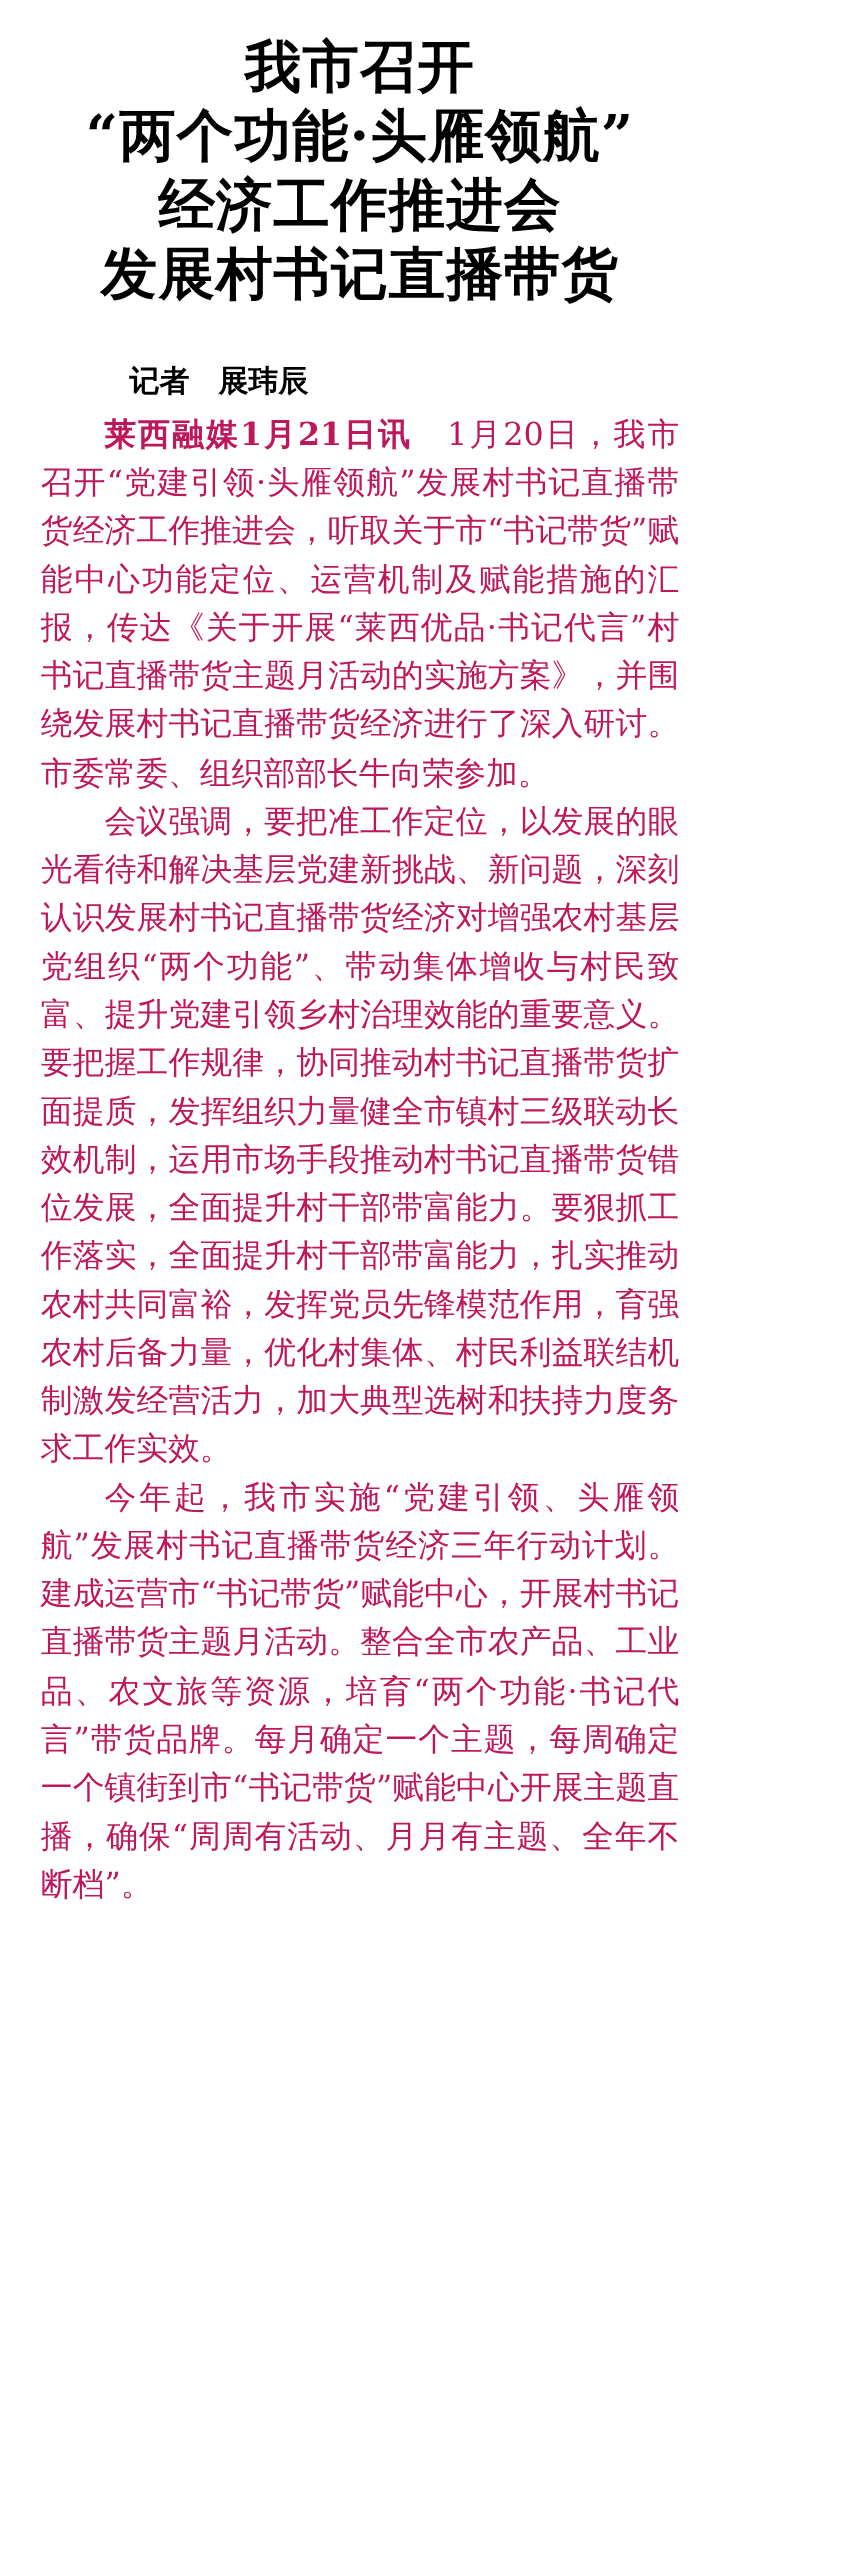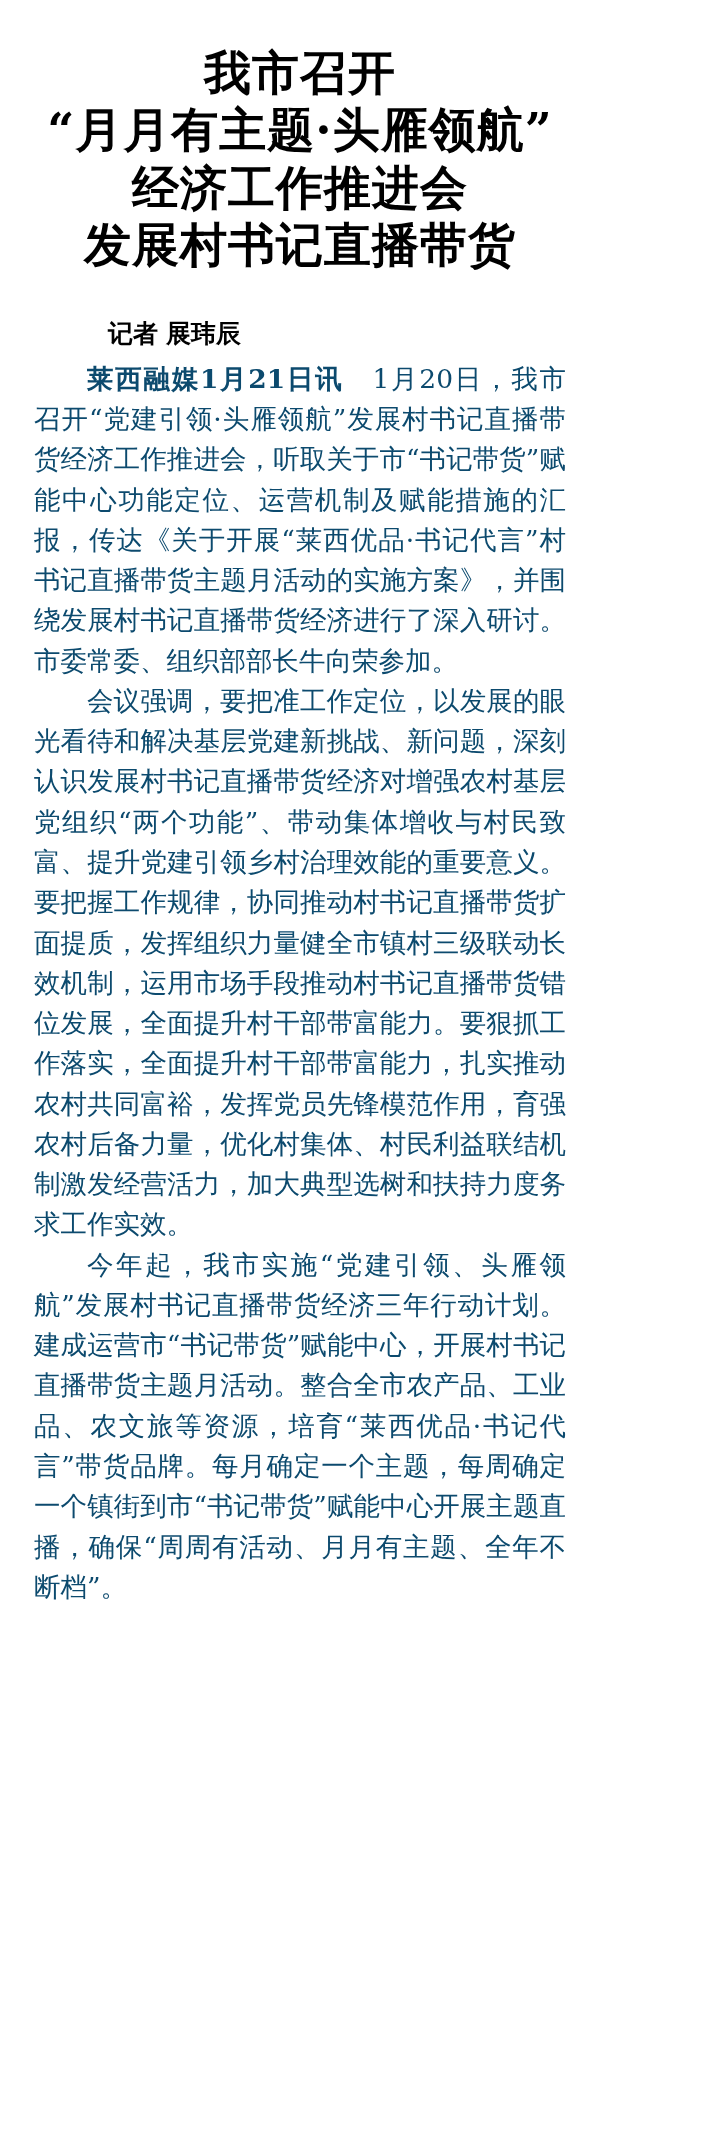--- a/index.html
+++ b/index.html
@@ -10,21 +10,21 @@
   body {
     width: 712px;
     min-height: 2132px;
     font-family: "DejaVu Serif", "Liberation Serif", serif;
     color: #000000;
   }
   .page {
     width: 600px;
     min-height: 2132px;
     box-sizing: border-box;
-    padding: 36px 34px 20px 34px;
+    padding: 20px 34px 20px 34px;
     background: #ffffff;
   }
 
   
   .headline {
     text-align: center;
     font-family: "DejaVu Serif", "Liberation Serif", serif;
     font-weight: bold;
     font-size: 47px;
     line-height: 1.22;
@@ -44,59 +44,59 @@
     padding-left: 74px;
     font-size: 25px;
     line-height: 1.5;
     color: #000;
   }
   .byline .reporter-label {
     font-weight: bold;
   }
   .byline .reporter-name {
     font-weight: bold;
-    margin-left: 8px;
+    margin-left: 24px;
   }
 
   
   .article-body {
     margin-top: 6px;
     font-size: 26.5px;
     line-height: 1.52;
     text-align: justify;
     text-justify: inter-ideograph;
-    color: #0c4a6e;
+    color: #be185d;
   }
   .article-body p {
     margin: 0;
     text-indent: 2em;
   }
   .lead-source {
     font-weight: bold;
   }
   .lead-gap {
     display: inline-block;
     width: 1.1em;
   }
 </style>
 </head>
 <body>
 
 <div class="page">
 
   <h1 class="headline">
     <span class="hl-line">我市召开</span>
-    <span class="hl-line">“月月有主题·头雁领航”</span>
+    <span class="hl-line">“两个功能·头雁领航”</span>
     <span class="hl-line">经济工作推进会</span>
     <span class="hl-line">发展村书记直播带货</span>
   </h1>
 
   <div class="byline">
     <span class="reporter-label">记者</span><span class="reporter-name">展玮辰</span>
   </div>
 
   <div class="article-body">
     <p><span class="lead-source">莱西融媒1月21日讯</span><span class="lead-gap"></span><span>1月20日，我市召开“党建引领·头雁领航”发展村书记直播带货经济工作推进会，听取关于市“书记带货”赋能中心功能定位、运营机制及赋能措施的汇报，传达《关于开展“莱西优品·书记代言”村书记直播带货主题月活动的实施方案》，并围绕发展村书记直播带货经济进行了深入研讨。市委常委、组织部部长牛向荣参加。</span></p>
     <p>会议强调，要把准工作定位，以发展的眼光看待和解决基层党建新挑战、新问题，深刻认识发展村书记直播带货经济对增强农村基层党组织“两个功能”、带动集体增收与村民致富、提升党建引领乡村治理效能的重要意义。要把握工作规律，协同推动村书记直播带货扩面提质，发挥组织力量健全市镇村三级联动长效机制，运用市场手段推动村书记直播带货错位发展，全面提升村干部带富能力。要狠抓工作落实，全面提升村干部带富能力，扎实推动农村共同富裕，发挥党员先锋模范作用，育强农村后备力量，优化村集体、村民利益联结机制激发经营活力，加大典型选树和扶持力度务求工作实效。</p>
-    <p>今年起，我市实施“党建引领、头雁领航”发展村书记直播带货经济三年行动计划。建成运营市“书记带货”赋能中心，开展村书记直播带货主题月活动。整合全市农产品、工业品、农文旅等资源，培育“莱西优品·书记代言”带货品牌。每月确定一个主题，每周确定一个镇街到市“书记带货”赋能中心开展主题直播，确保“周周有活动、月月有主题、全年不断档”。</p>
+    <p>今年起，我市实施“党建引领、头雁领航”发展村书记直播带货经济三年行动计划。建成运营市“书记带货”赋能中心，开展村书记直播带货主题月活动。整合全市农产品、工业品、农文旅等资源，培育“两个功能·书记代言”带货品牌。每月确定一个主题，每周确定一个镇街到市“书记带货”赋能中心开展主题直播，确保“周周有活动、月月有主题、全年不断档”。</p>
   </div>
 
 </div>
 
 </body></html>

